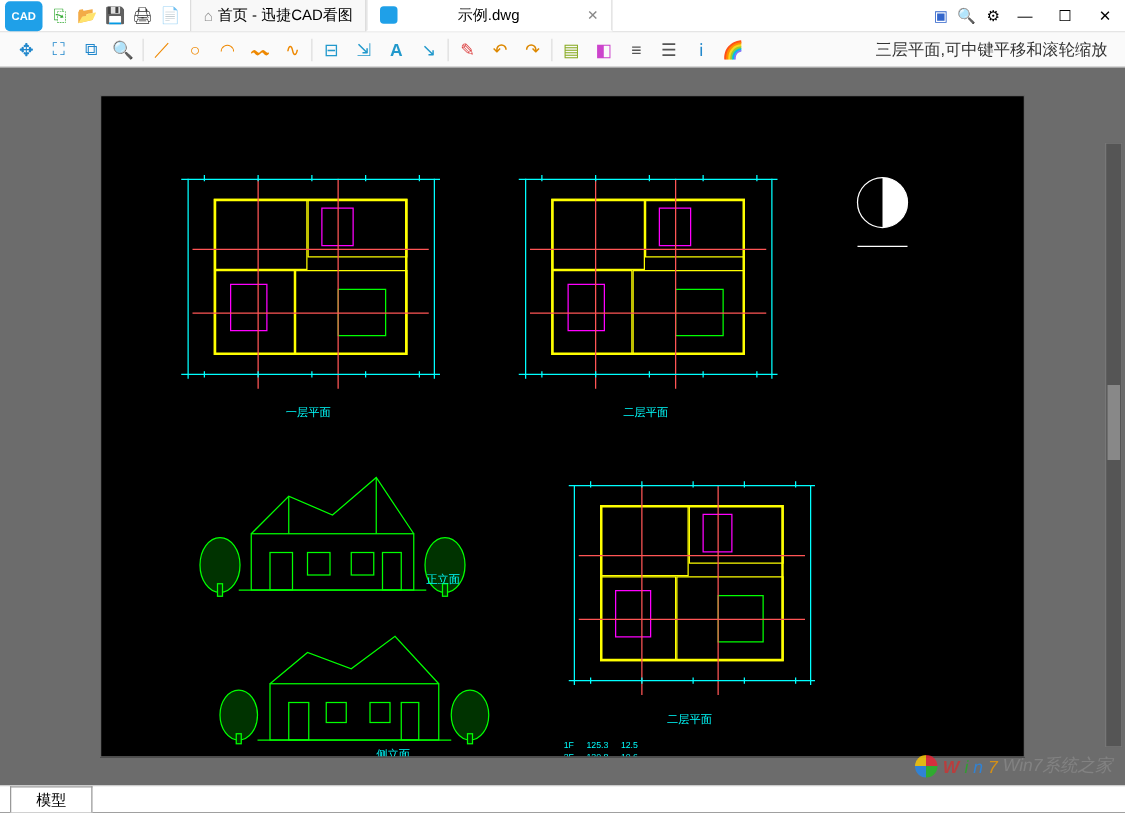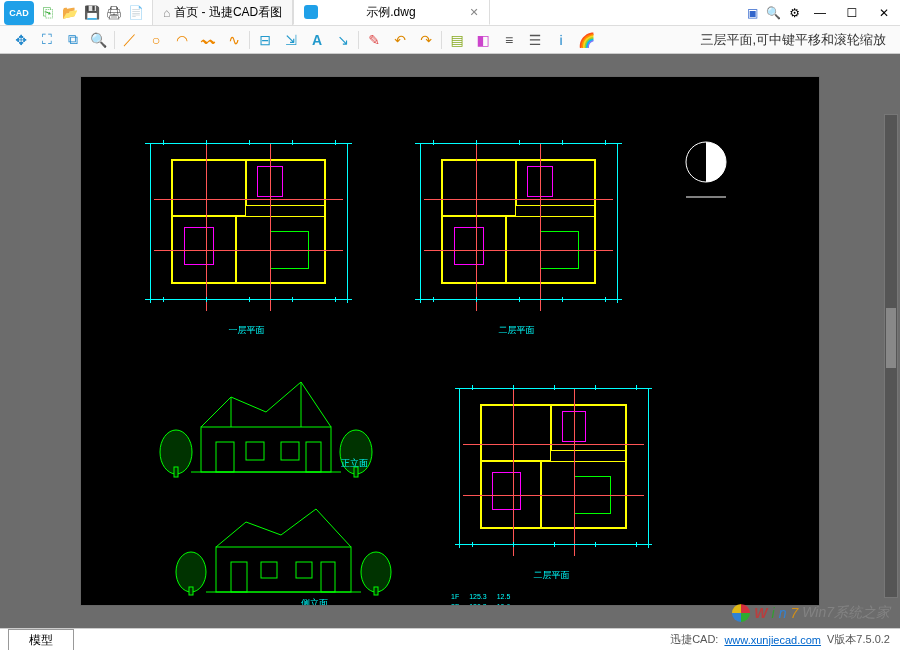--- a/index.html
+++ b/index.html
@@ -275,18 +275,13 @@
   <span class="wm-logo"></span>
   <span style="color:#c33;font-weight:bold">W</span>
     <span style="color:#2a2">i</span>
     <span style="color:#28e">n</span>
     <span style="color:#e90">7</span>
   <span style="color:#888">Win7系统之家</span>
 </div>
 
 <div class="status">
   <div class="status-tab">模型</div>
-  <div class="status-right">
-    <span>迅捷CAD:</span>
-    <span style="color:#06c;text-decoration:underline">www.xunjiecad.com</span>
-    <span>V版本7.5.0.2</span>
-  </div>
 </div>
 
 </body></html>

